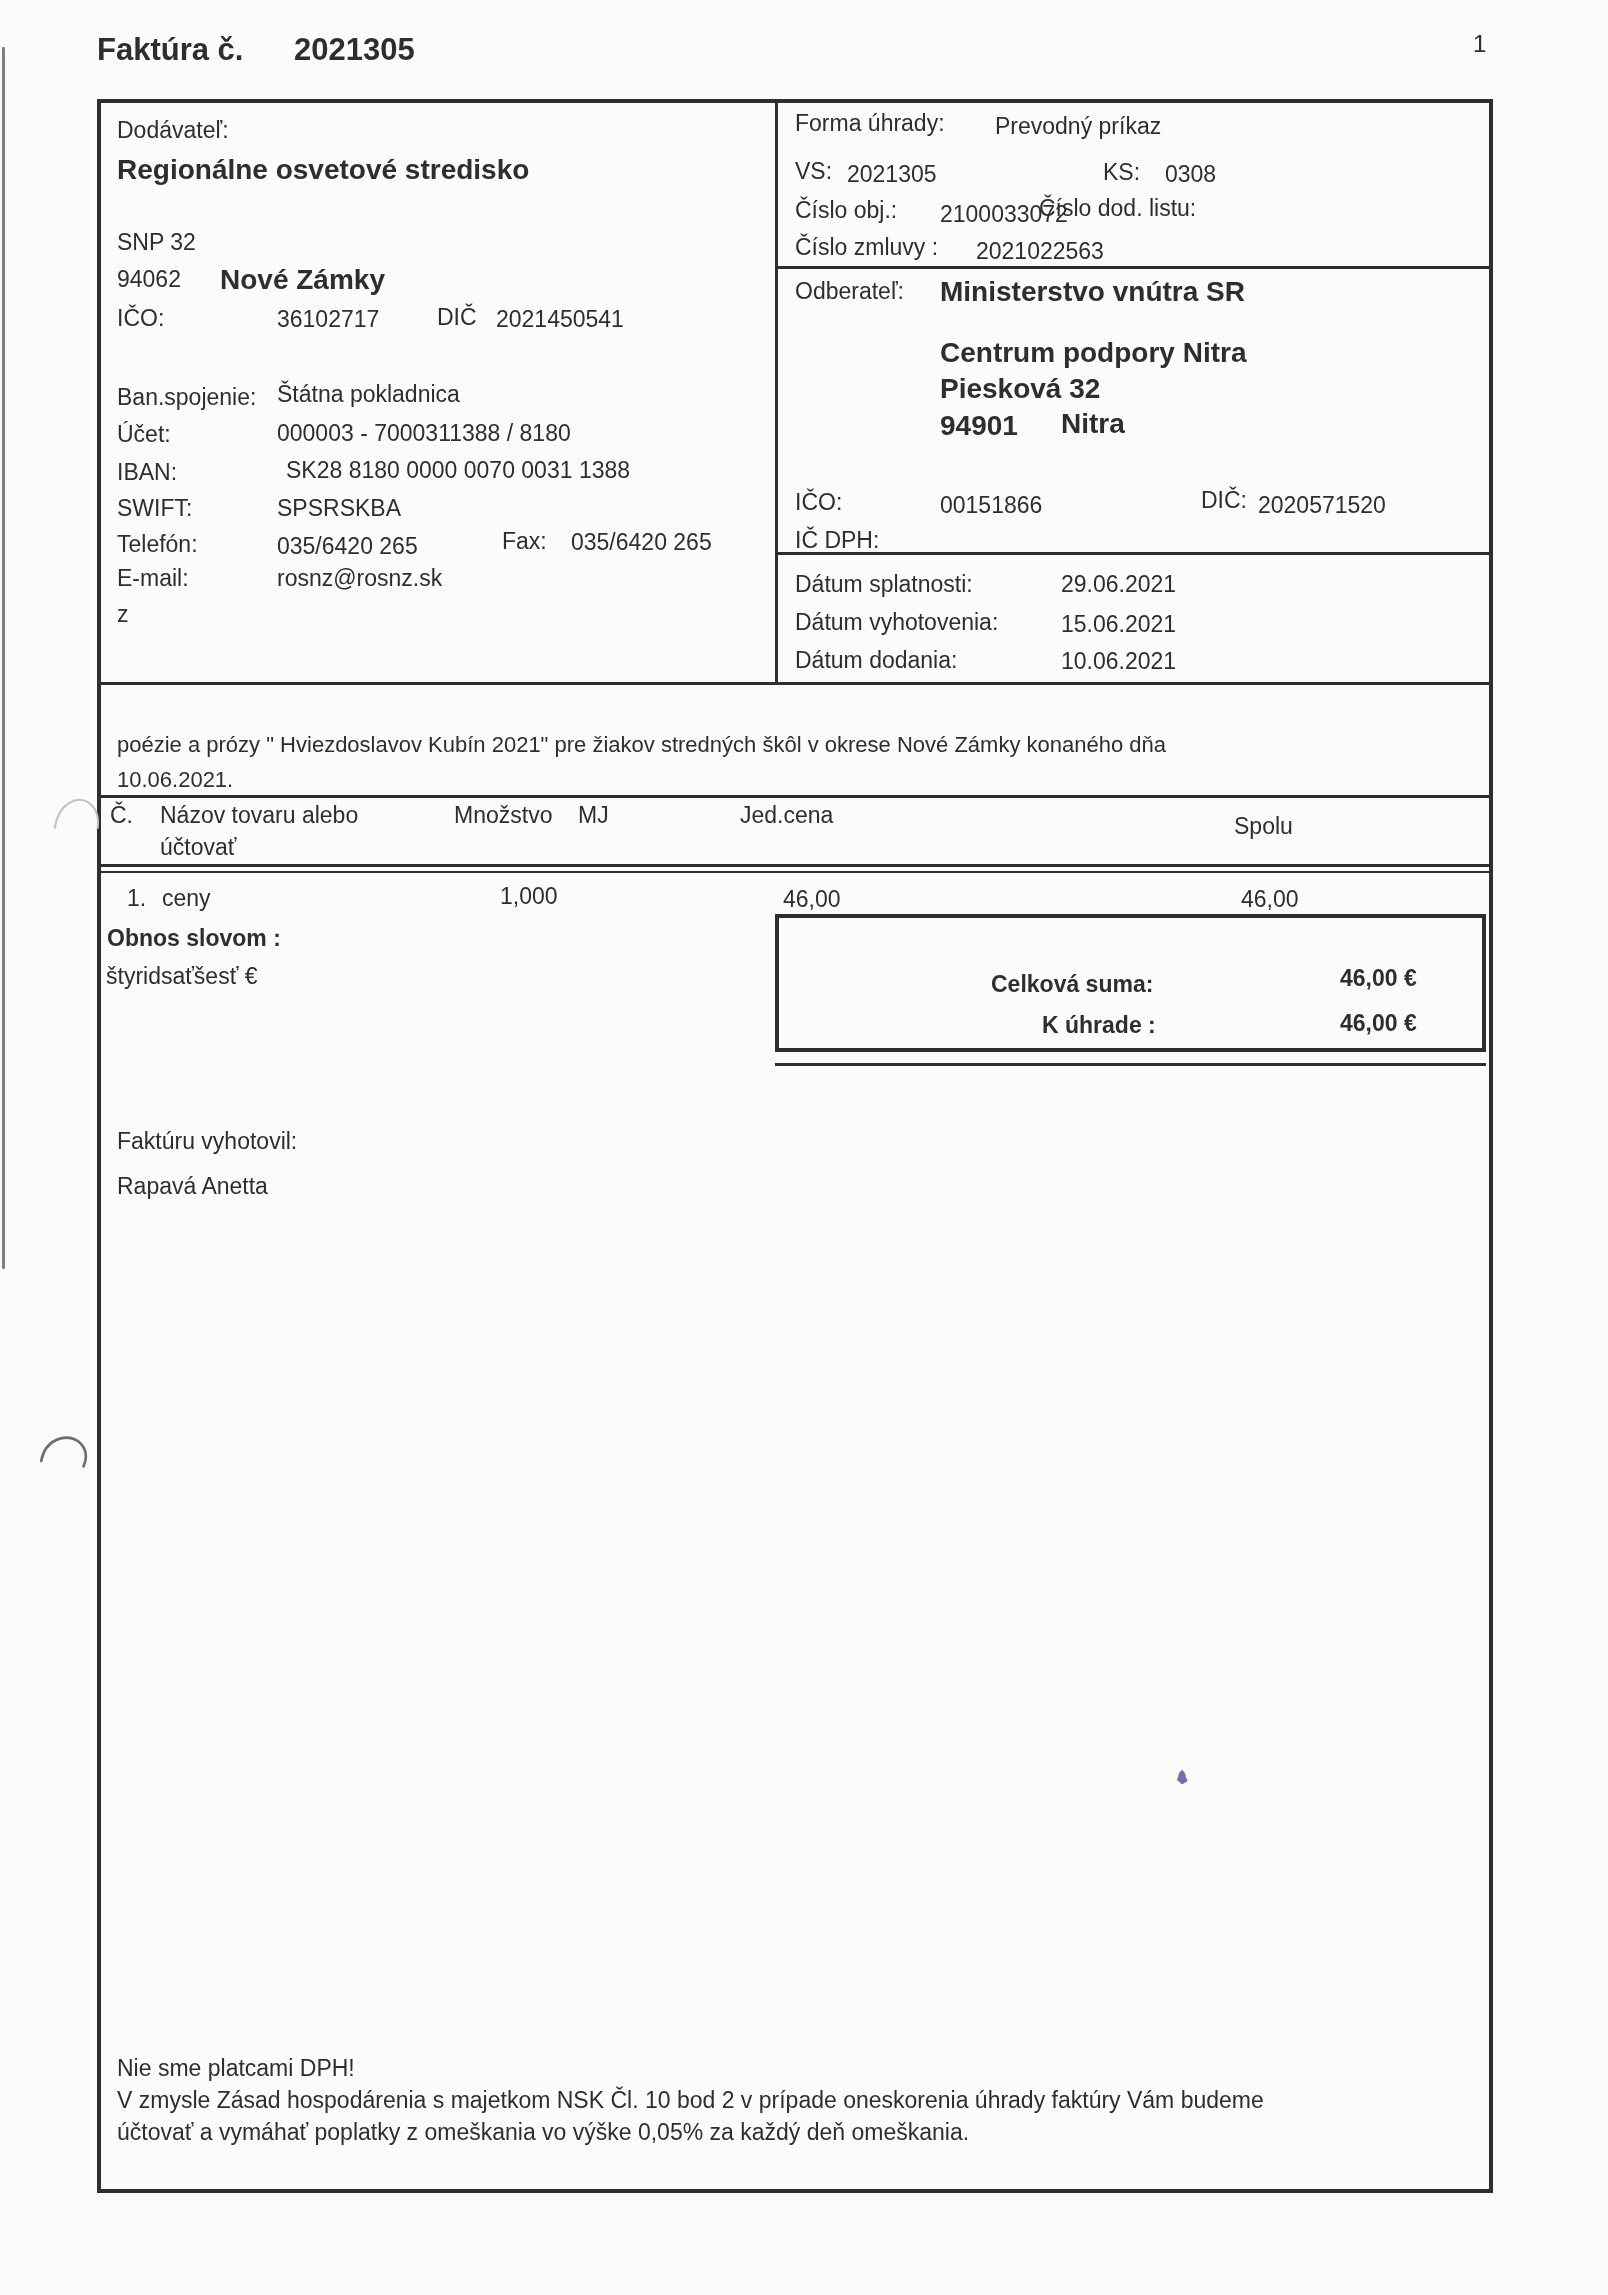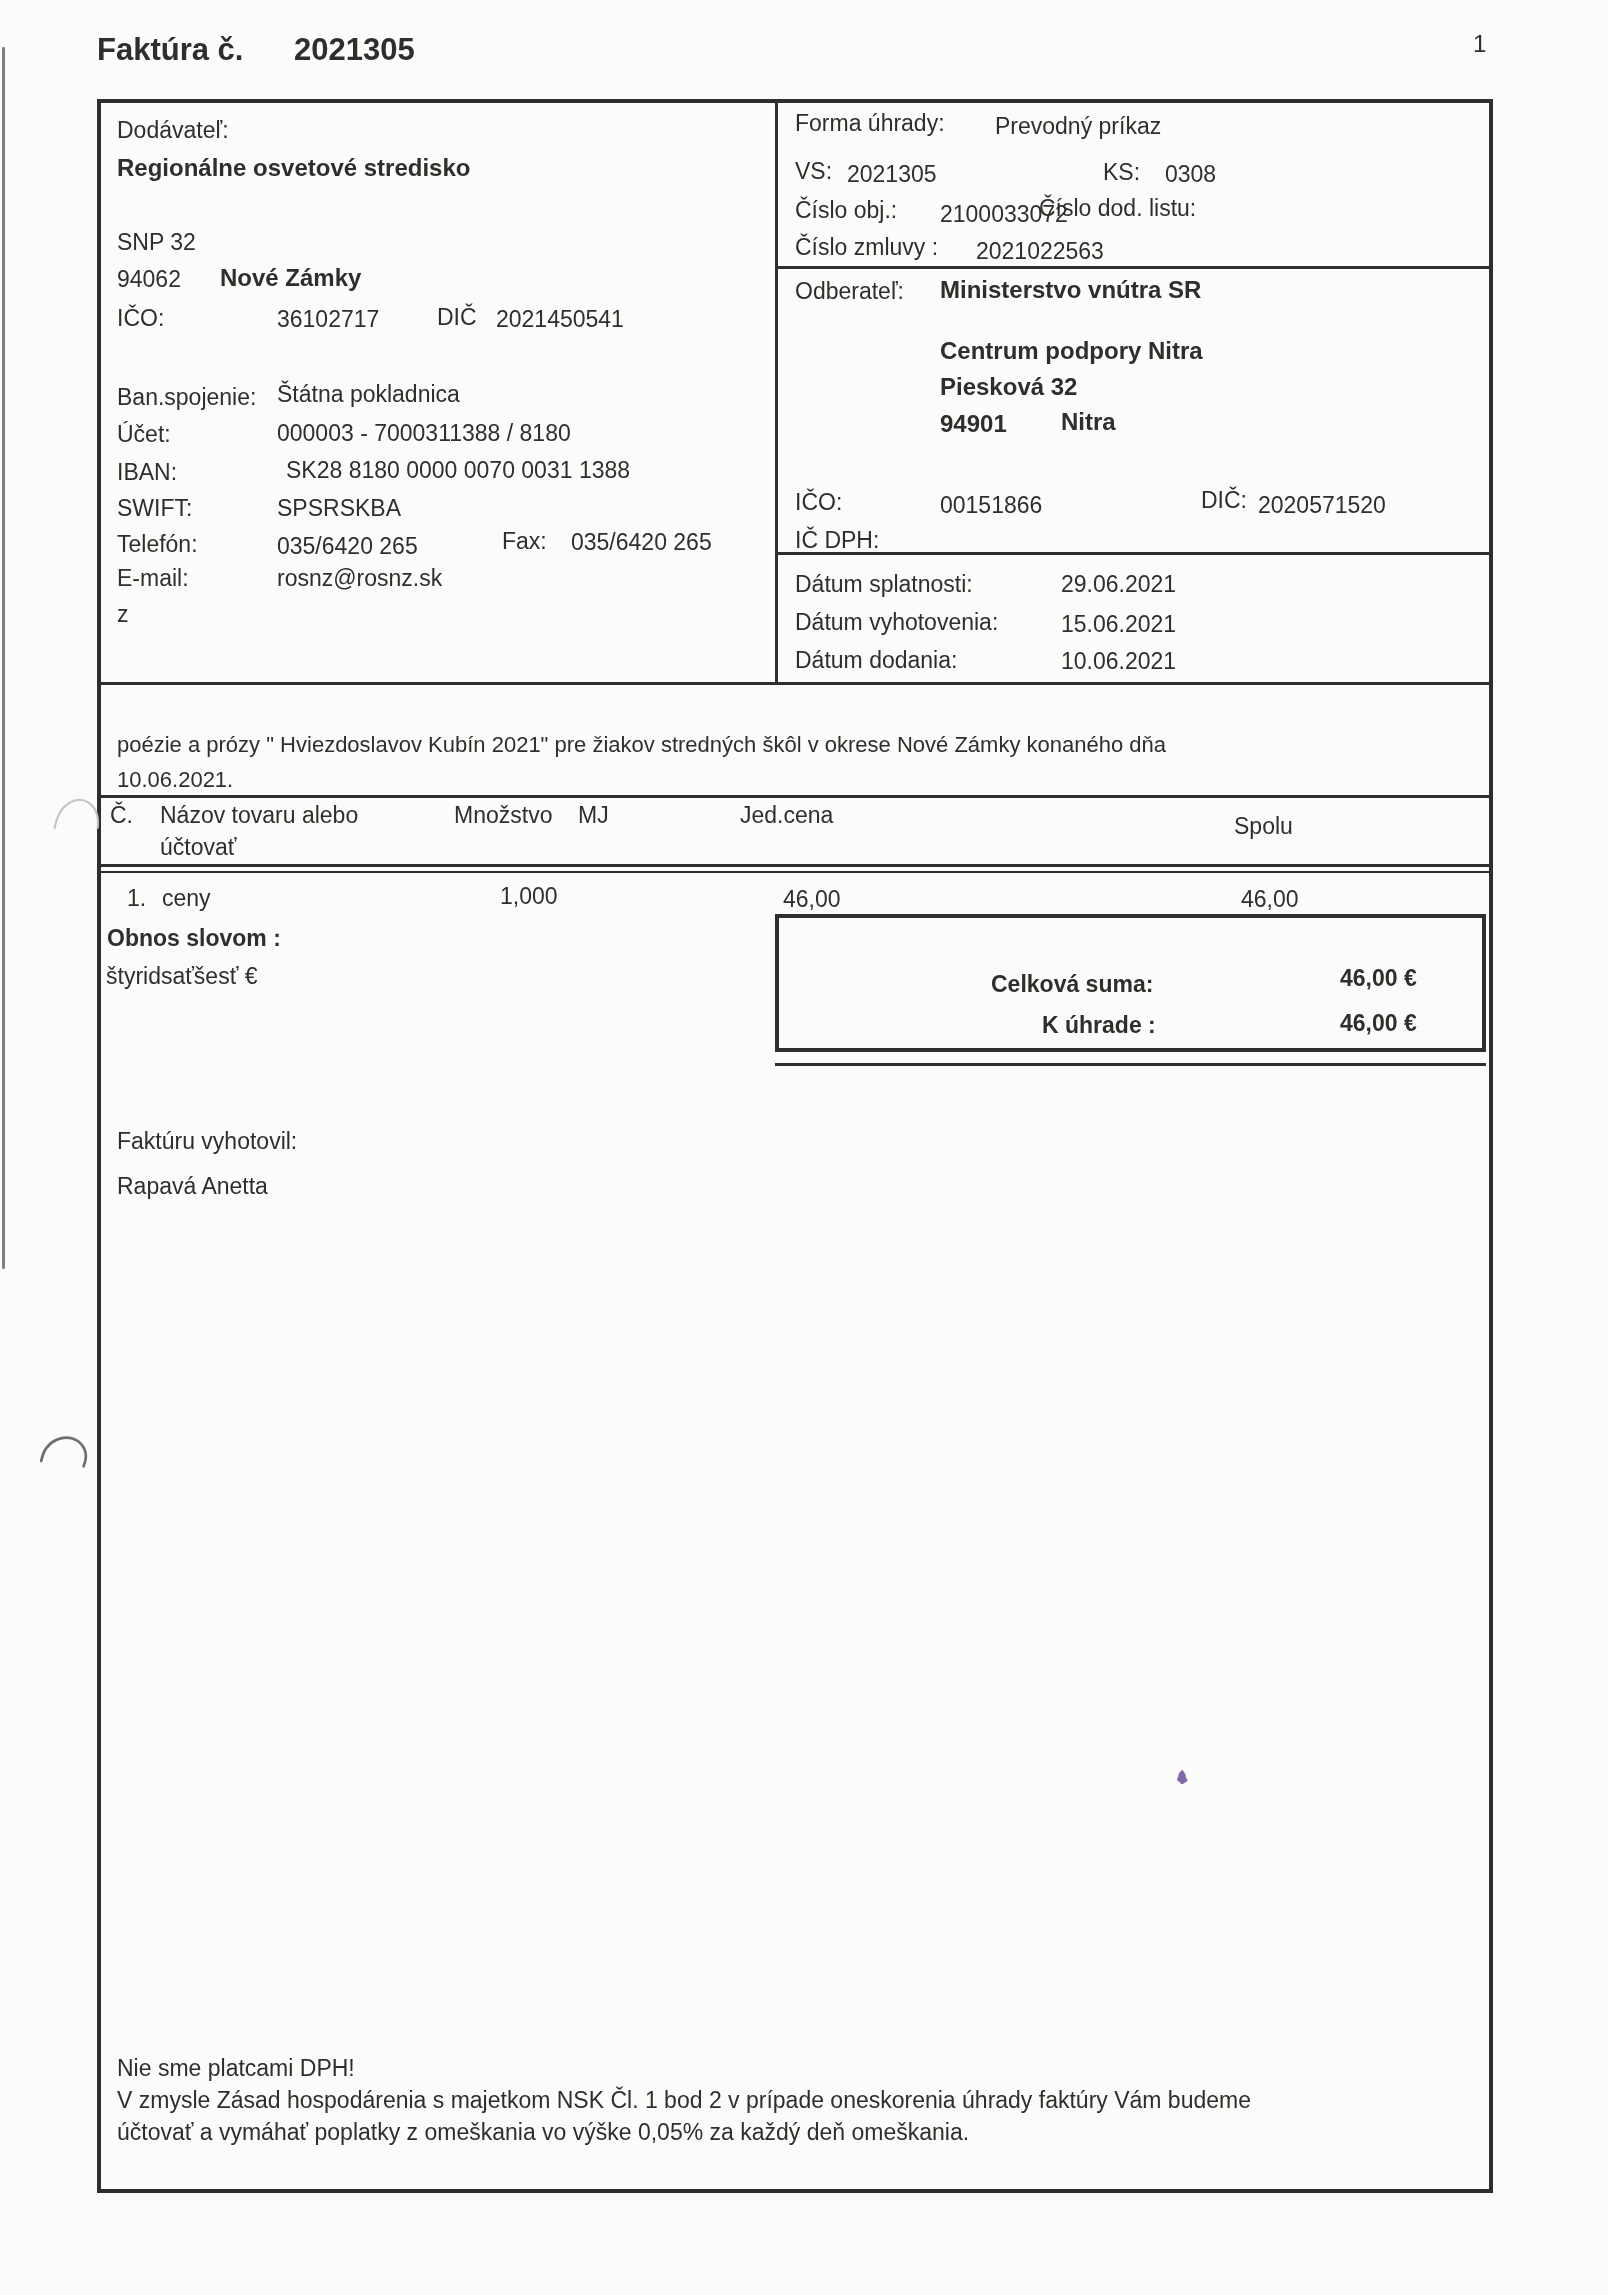--- a/index.html
+++ b/index.html
@@ -7,21 +7,21 @@
     position:relative;
     width:1609px;height:2295px;
     background:#fbfbf9;
     overflow:hidden;
     font-family:"Liberation Sans",sans-serif;
     color:#2f2e2c;
   }
   .t{position:absolute;white-space:nowrap;font-size:23px;line-height:1.1;color:#2f2e2c;}
   .b{font-weight:bold;}
   .big{font-size:31px;}
-  .n36{font-size:24px;}
+  .n36{font-size:28px;}
   .box{position:absolute;box-sizing:border-box;border:4px solid #2f2e2c;}
   .line{position:absolute;background:#2f2e2c;}
   .scanline{position:absolute;background:#4a4a48;opacity:.7;border-radius:1.3px;}
   svg{position:absolute;overflow:visible;}
 </style>
 </head>
 <body>
 
 <div class="scan">
 
@@ -121,21 +121,21 @@
   <div class="line" style="left:775px;top:1063px;width:711px;height:2.7px;"></div>
   <span class="t b" style="left:991px;top:972px;">Celková  suma:</span>
   <span class="t b" style="left:1340px;top:966px;">46,00 €</span>
   <span class="t b" style="left:1042px;top:1013px;">K úhrade :</span>
   <span class="t b" style="left:1340px;top:1011px;">46,00 €</span>
 
   <span class="t" style="left:117px;top:1129px;">Faktúru vyhotovil:</span>
   <span class="t" style="left:117px;top:1174px;">Rapavá Anetta</span>
 
   <span class="t" style="left:117px;top:2056px;">Nie sme platcami DPH!</span>
-  <span class="t" style="left:117px;top:2088px;">V zmysle Zásad hospodárenia s majetkom NSK  Čl. 1 bod 2 v prípade  oneskorenia úhrady faktúry Vám budeme</span>
+  <span class="t" style="left:117px;top:2088px;">V zmysle Zásad hospodárenia s majetkom NSK  Čl. 10 bod 2 v prípade  oneskorenia úhrady faktúry Vám budeme</span>
   <span class="t" style="left:117px;top:2120px;">účtovať a vymáhať poplatky z omeškania vo výške 0,05% za každý deň omeškania.</span>
 
   <div class="scanline" style="left:2px;top:47px;width:2.7px;height:1222px;"></div>
   <svg style="left:52px;top:793px;" width="51" height="39" viewBox="0 0 76 58">
     <path d="M4 52 C10 14 38 4 54 14 C66 22 70 36 68 52" stroke="#c2c2c0" stroke-width="3" fill="none" stroke-linecap="round"></path>
   </svg>
   <svg style="left:37px;top:1432px;" width="56" height="41" viewBox="0 0 84 62">
     <path d="M6 44 C12 10 44 2 62 14 C74 24 76 38 70 52" stroke="#6e6e6c" stroke-width="4" fill="none" stroke-linecap="round"></path>
   </svg>
   <svg style="left:1175px;top:1769px;" width="14.7" height="17.4" viewBox="0 0 22 26">

